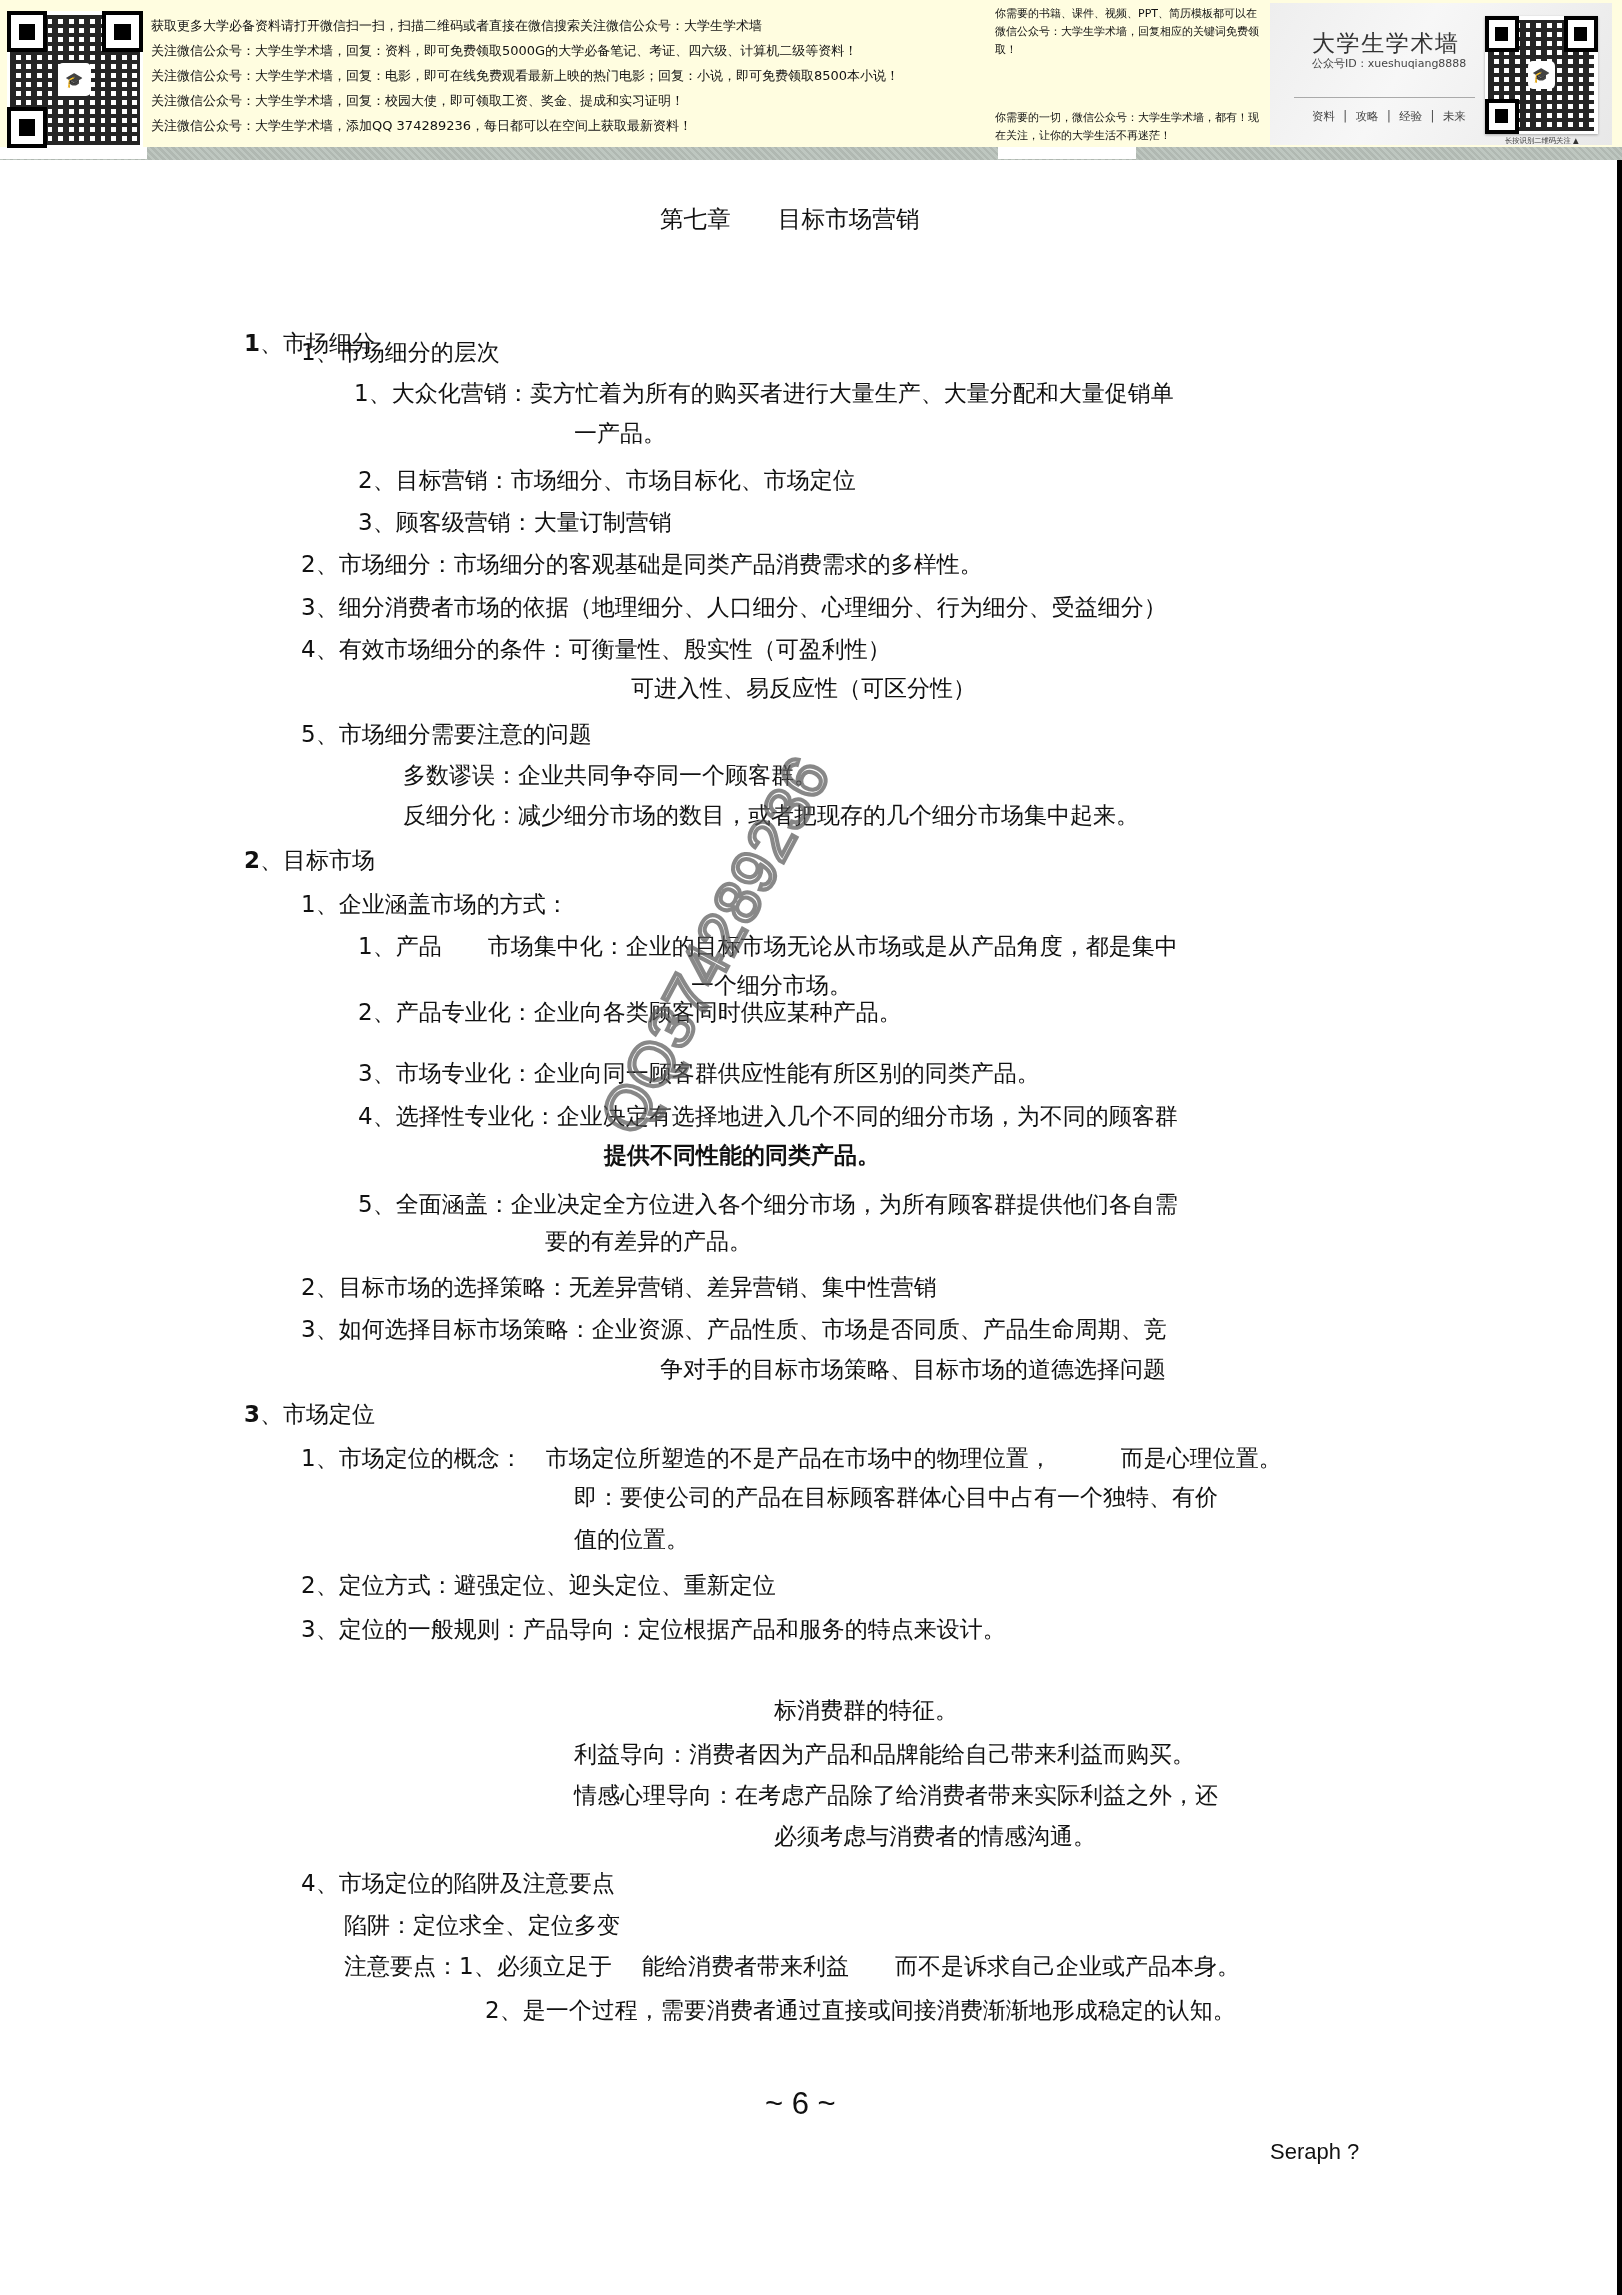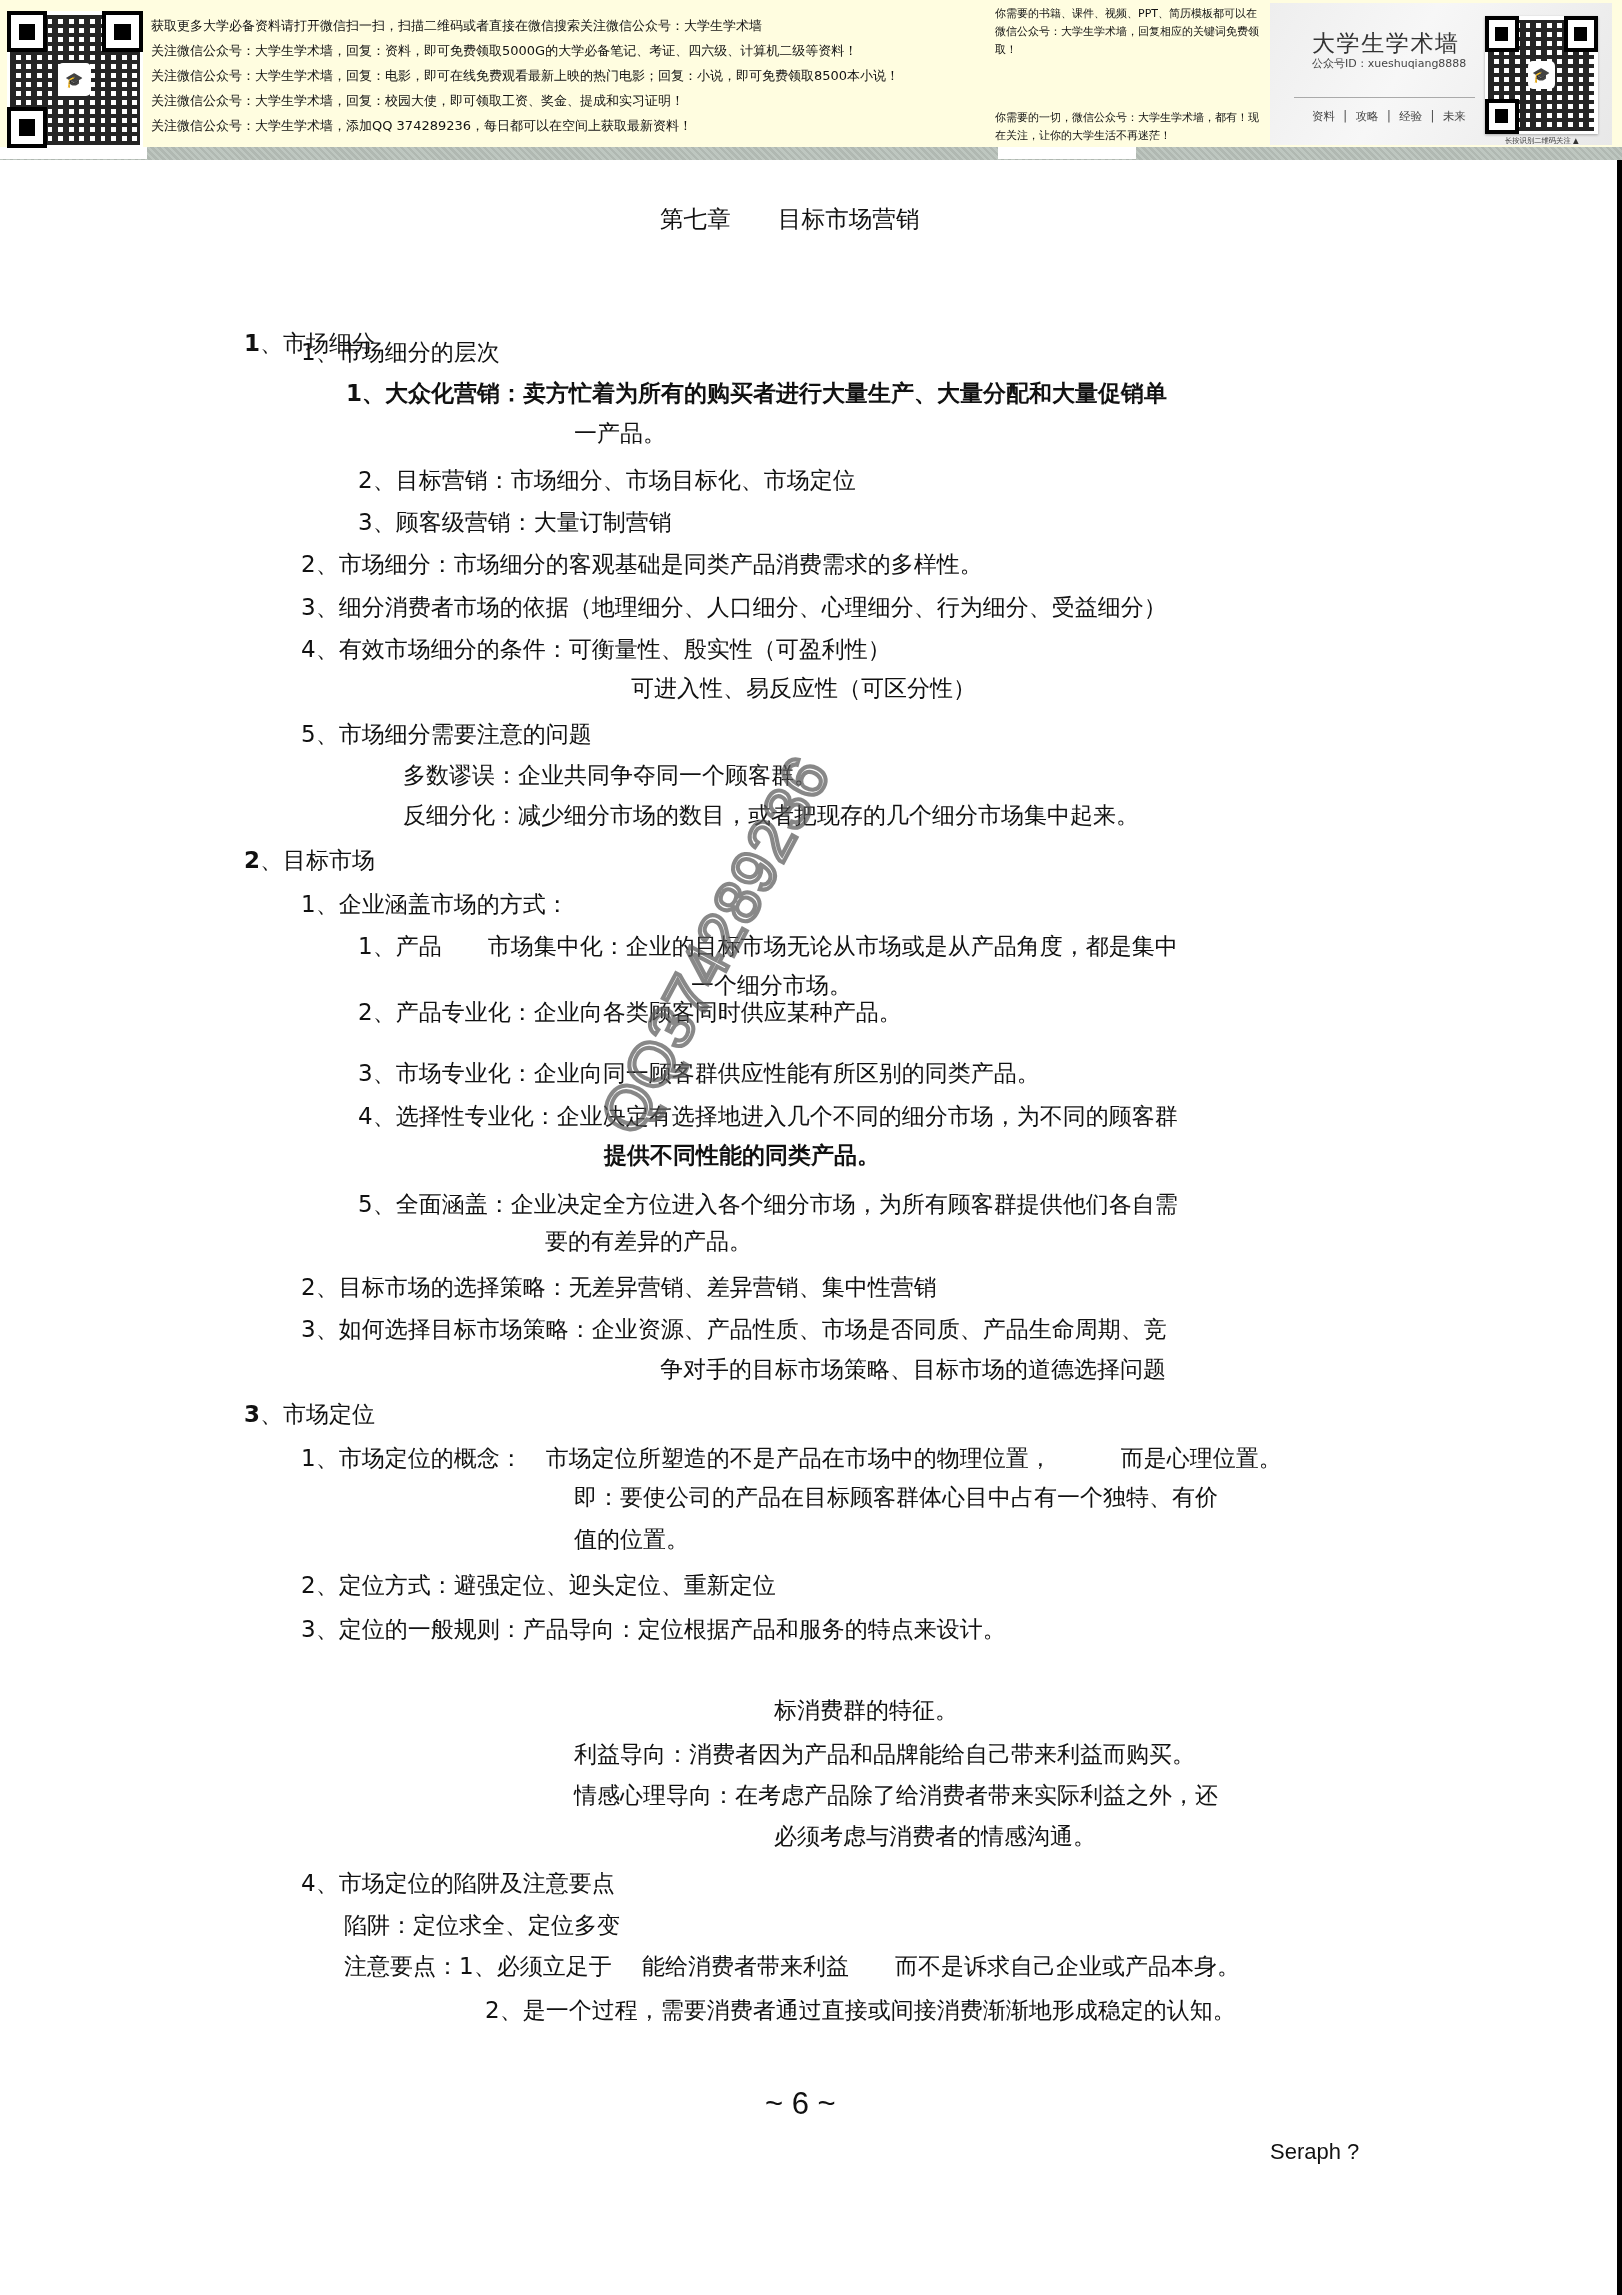--- a/index.html
+++ b/index.html
@@ -129,21 +129,21 @@
 </div>
 
 <div class="right-edge"></div>
 
 <div class="doc">
 
   <div class="line title" style="left:660px; top:205px;">第七章　　目标市场营销</div>
 
   <div class="line" style="left:244px; top:295px;margin-top:34px;"><b>1</b><span>、市场细分</span></div>
   <div class="line" style="left:301px; top:338px;">1、市场细分的层次</div>
-  <div class="line" style="left:346px; top:379px;font-weight:bold;">1、大众化营销：卖方忙着为所有的购买者进行大量生产、大量分配和大量促销单</div>
+  <div class="line" style="left:354px; top:379px;">1、大众化营销：卖方忙着为所有的购买者进行大量生产、大量分配和大量促销单</div>
   <div class="line" style="left:574px; top:419px;">一产品。</div>
   <div class="line" style="left:358px; top:466px;">2、目标营销：市场细分、市场目标化、市场定位</div>
   <div class="line" style="left:358px; top:508px;">3、顾客级营销：大量订制营销</div>
   <div class="line" style="left:301px; top:550px;">2、市场细分：市场细分的客观基础是同类产品消费需求的多样性。</div>
   <div class="line" style="left:301px; top:593px;">3、细分消费者市场的依据（地理细分、人口细分、心理细分、行为细分、受益细分）</div>
   <div class="line" style="left:301px; top:635px;">4、有效市场细分的条件：可衡量性、殷实性（可盈利性）</div>
   <div class="line" style="left:631px; top:674px;">可进入性、易反应性（可区分性）</div>
   <div class="line" style="left:301px; top:720px;">5、市场细分需要注意的问题</div>
   <div class="line" style="left:403px; top:761px;">多数谬误：企业共同争夺同一个顾客群。</div>
   <div class="line" style="left:403px; top:801px;">反细分化：减少细分市场的数目，或者把现存的几个细分市场集中起来。</div>

